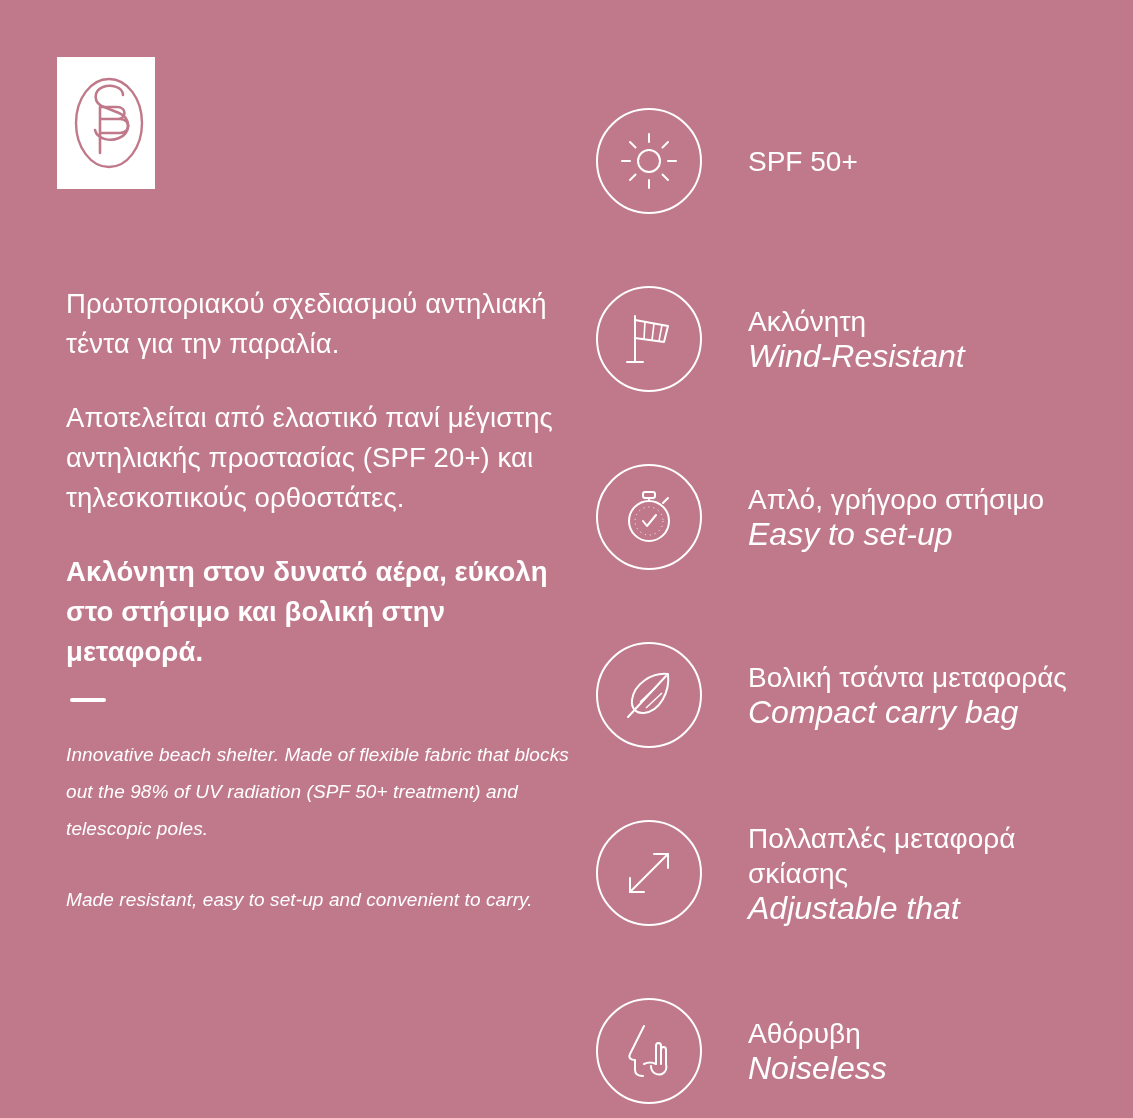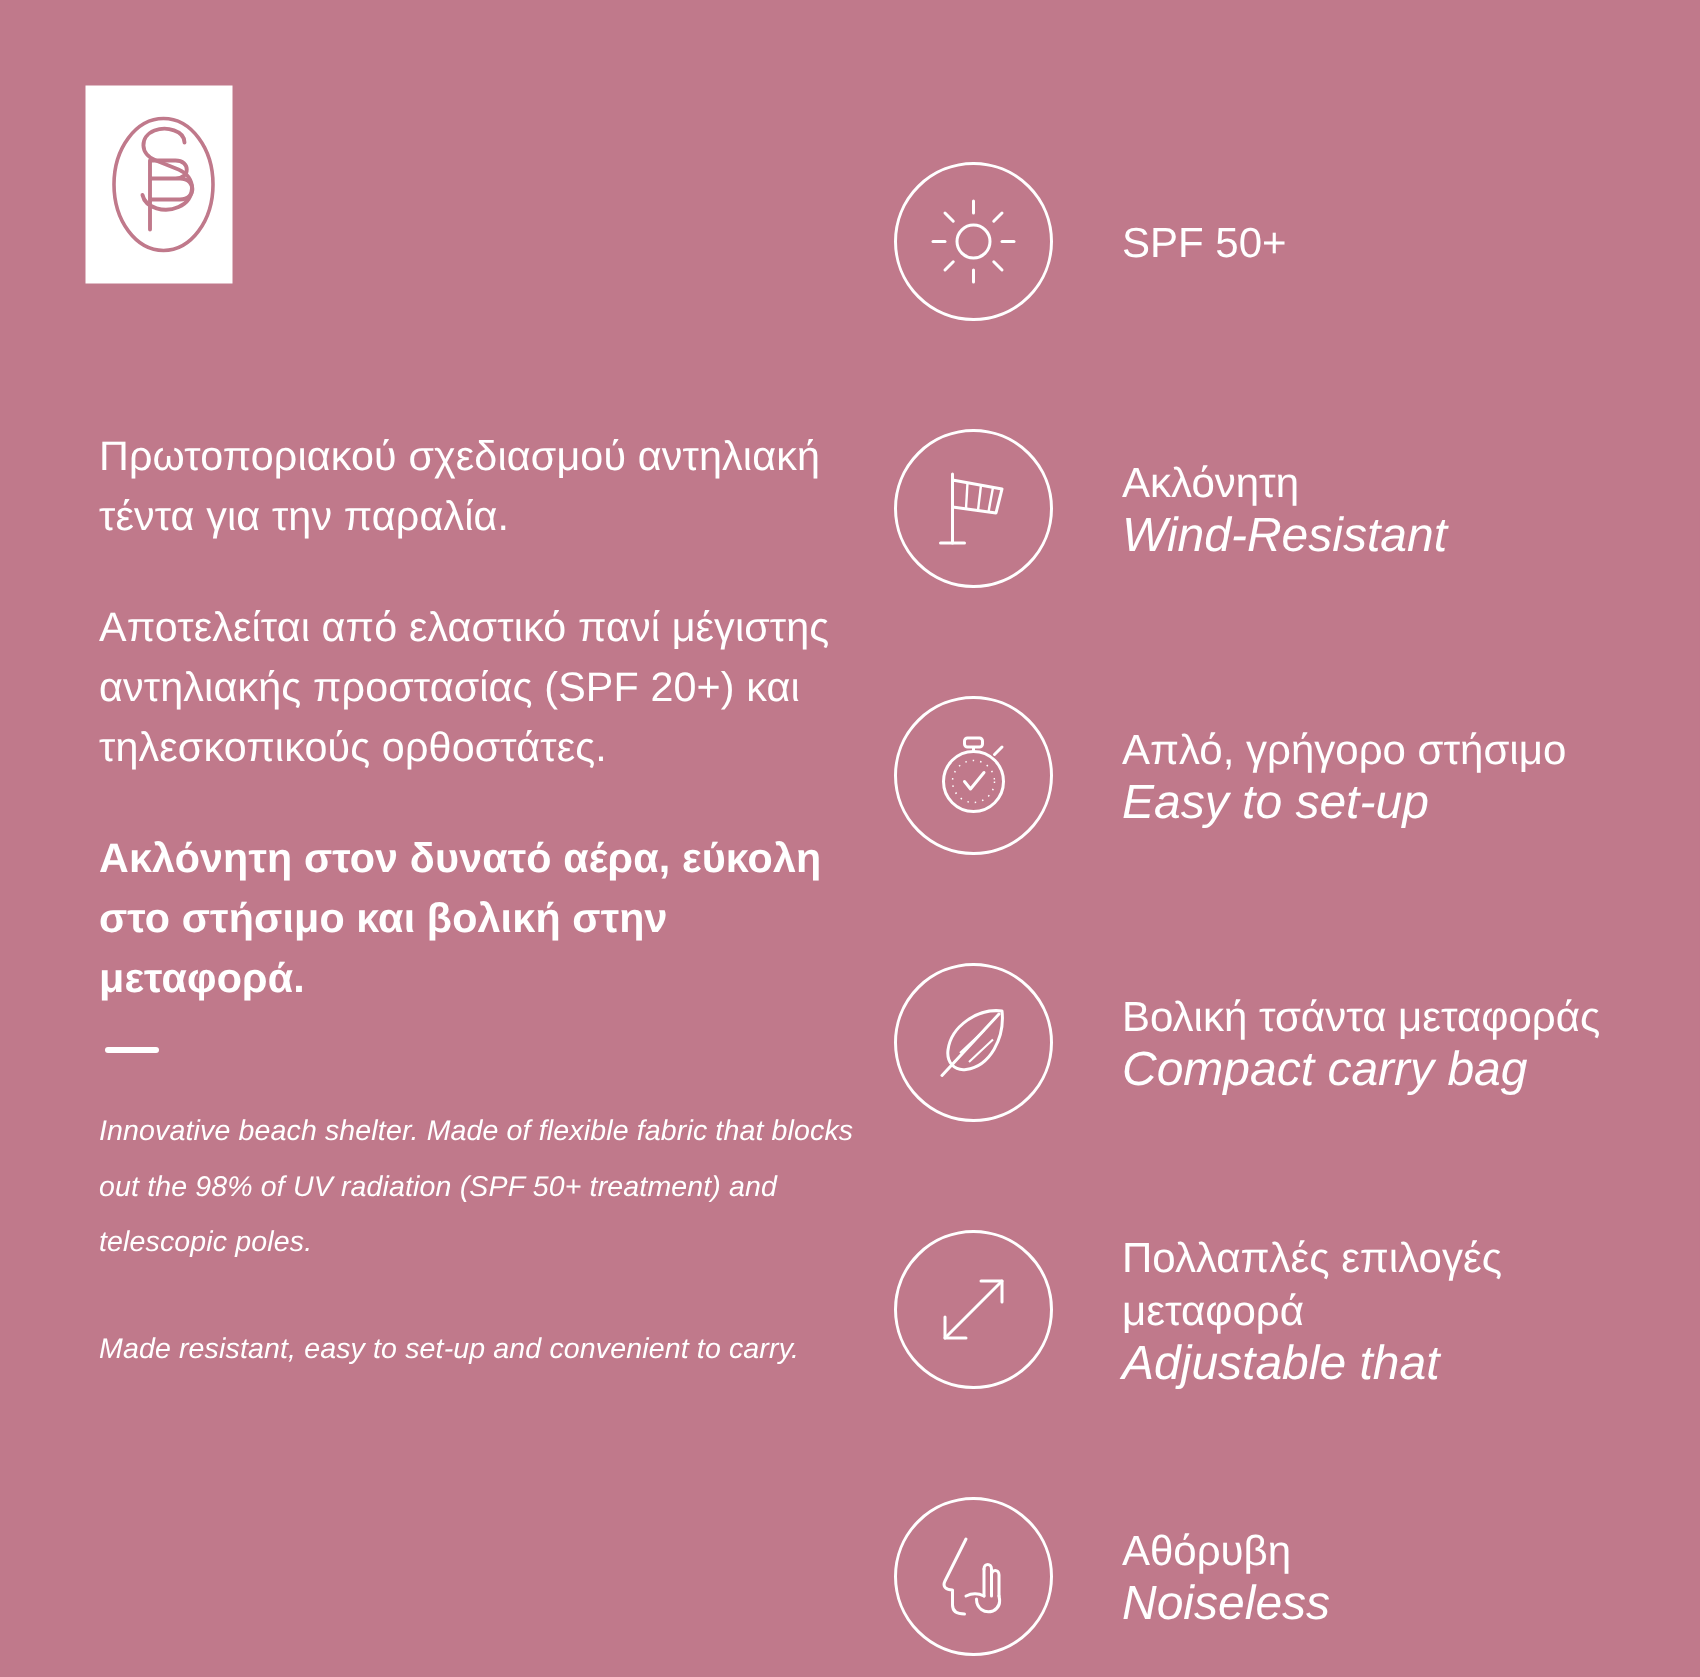--- a/index.html
+++ b/index.html
@@ -206,21 +206,21 @@
 
     <div class="feature">
       <div class="icon-circle">
         <svg class="icon-svg" width="62" height="62" viewBox="0 0 62 62">
           <line x1="12" y1="50" x2="50" y2="12" stroke="#ffffff" stroke-width="2" stroke-linecap="round"></line>
           <polyline points="12,36 12,50 26,50" fill="none" stroke="#ffffff" stroke-width="2" stroke-linecap="round" stroke-linejoin="round"></polyline>
           <polyline points="36,12 50,12 50,26" fill="none" stroke="#ffffff" stroke-width="2" stroke-linecap="round" stroke-linejoin="round"></polyline>
         </svg>
       </div>
       <div class="feature-labels">
-        <span class="label-gr">Πολλαπλές επιλογές μεταφορά</span>
+        <span class="label-gr">Πολλαπλές μεταφορά σκίασης</span>
         <span class="label-en">Adjustable that</span>
       </div>
     </div>
 
     <div class="feature">
       <div class="icon-circle">
         <svg class="icon-svg" width="62" height="62" viewBox="0 0 62 62">
           <path d="M26 6 C20 18, 16 26, 12 34 C10 38, 13 40, 17 40 L17 50 C17 54, 20 56, 25 56" fill="none" stroke="#ffffff" stroke-width="2" stroke-linecap="round" stroke-linejoin="round"></path>
           <path d="M26 44 C30 42, 34 42, 38 44" fill="none" stroke="#ffffff" stroke-width="2" stroke-linecap="round"></path>
           <path d="M38 26 L38 44" fill="none" stroke="#ffffff" stroke-width="2" stroke-linecap="round"></path>

